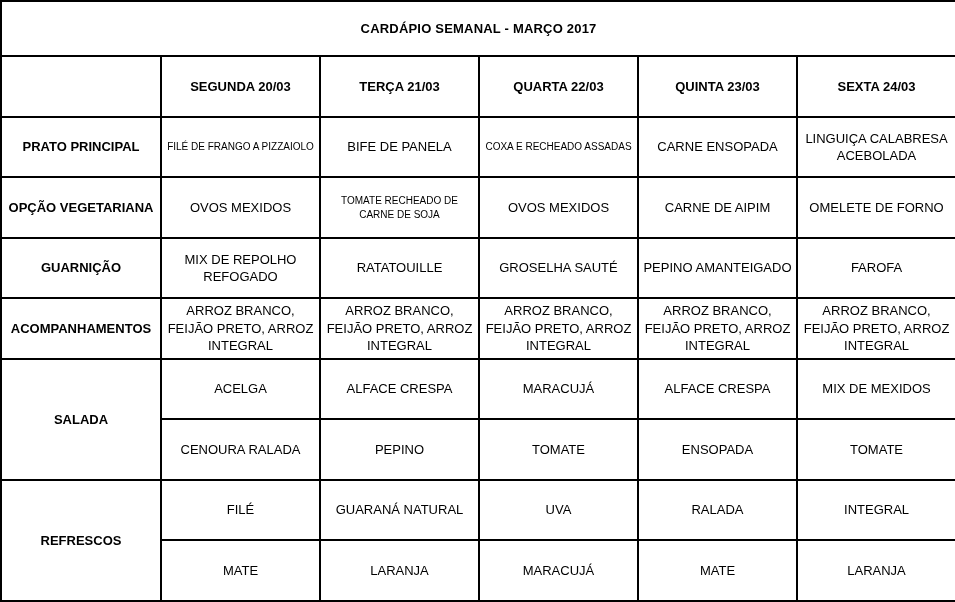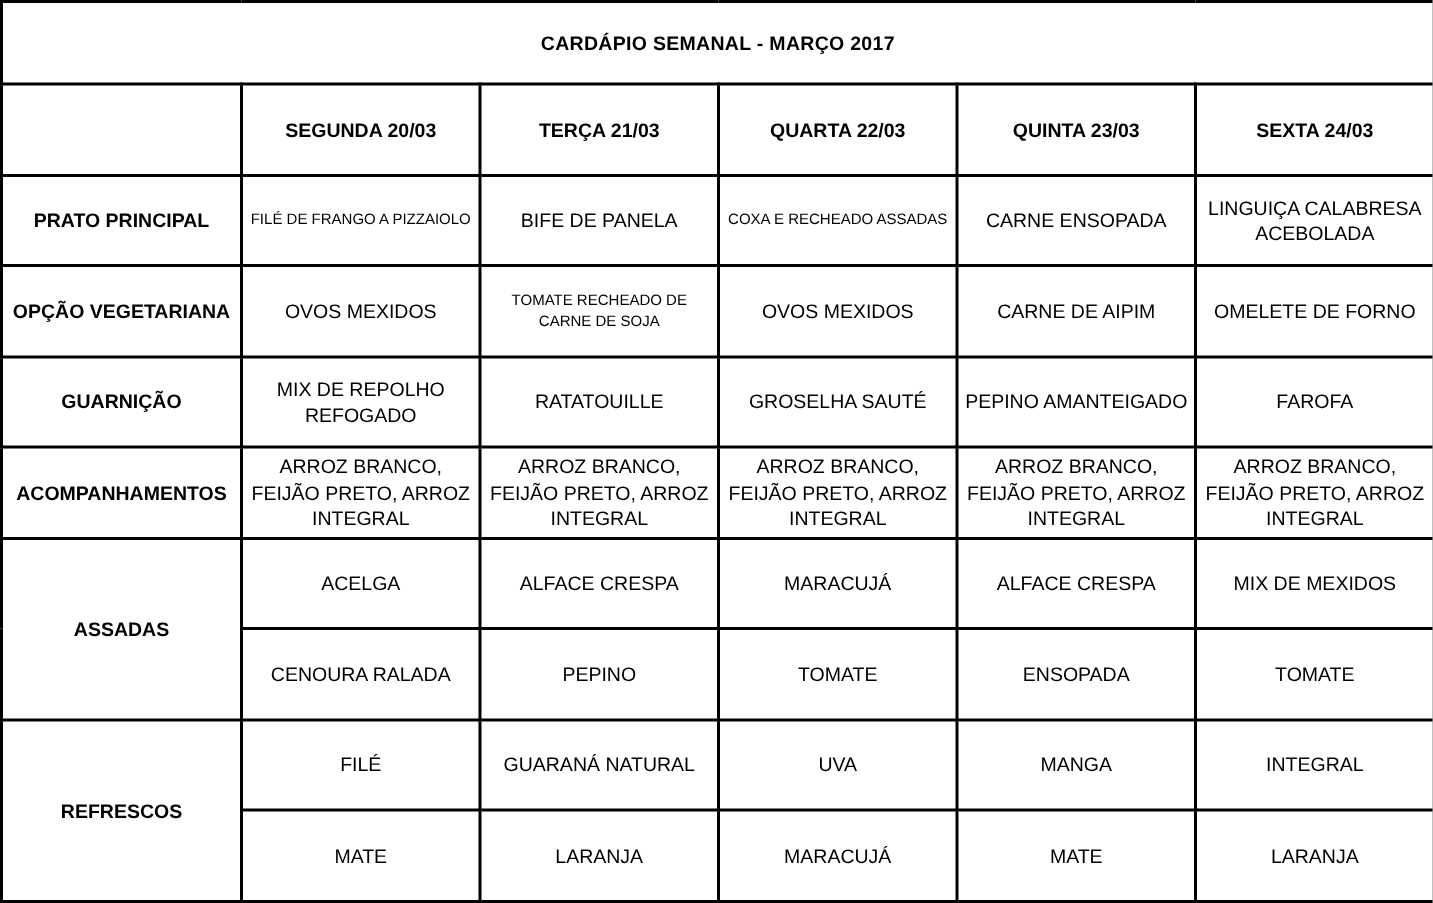--- a/index.html
+++ b/index.html
@@ -103,42 +103,42 @@
   <tr class="data-row">
     <th class="row-label">ACOMPANHAMENTOS</th>
     <td class="menu-cell">ARROZ BRANCO, FEIJÃO PRETO, ARROZ INTEGRAL</td>
     <td class="menu-cell">ARROZ BRANCO, FEIJÃO PRETO, ARROZ INTEGRAL</td>
     <td class="menu-cell">ARROZ BRANCO, FEIJÃO PRETO, ARROZ INTEGRAL</td>
     <td class="menu-cell">ARROZ BRANCO, FEIJÃO PRETO, ARROZ INTEGRAL</td>
     <td class="menu-cell">ARROZ BRANCO, FEIJÃO PRETO, ARROZ INTEGRAL</td>
   </tr>
 
   <tr class="data-row">
-    <th class="row-label" rowspan="2">ASSADAS</th>
+    <th class="row-label" rowspan="2">SALADA</th>
     <td class="menu-cell">ACELGA</td>
     <td class="menu-cell">ALFACE CRESPA</td>
     <td class="menu-cell">MARACUJÁ</td>
     <td class="menu-cell">ALFACE CRESPA</td>
     <td class="menu-cell">MIX DE MEXIDOS</td>
   </tr>
 
   <tr class="data-row">
     <td class="menu-cell">CENOURA RALADA</td>
     <td class="menu-cell">PEPINO</td>
     <td class="menu-cell">TOMATE</td>
     <td class="menu-cell">ENSOPADA</td>
     <td class="menu-cell">TOMATE</td>
   </tr>
 
   <tr class="data-row">
     <th class="row-label" rowspan="2">REFRESCOS</th>
     <td class="menu-cell">FILÉ</td>
     <td class="menu-cell">GUARANÁ NATURAL</td>
     <td class="menu-cell">UVA</td>
-    <td class="menu-cell">MANGA</td>
+    <td class="menu-cell">RALADA</td>
     <td class="menu-cell">INTEGRAL</td>
   </tr>
 
   <tr class="data-row">
     <td class="menu-cell">MATE</td>
     <td class="menu-cell">LARANJA</td>
     <td class="menu-cell">MARACUJÁ</td>
     <td class="menu-cell">MATE</td>
     <td class="menu-cell">LARANJA</td>
   </tr>

